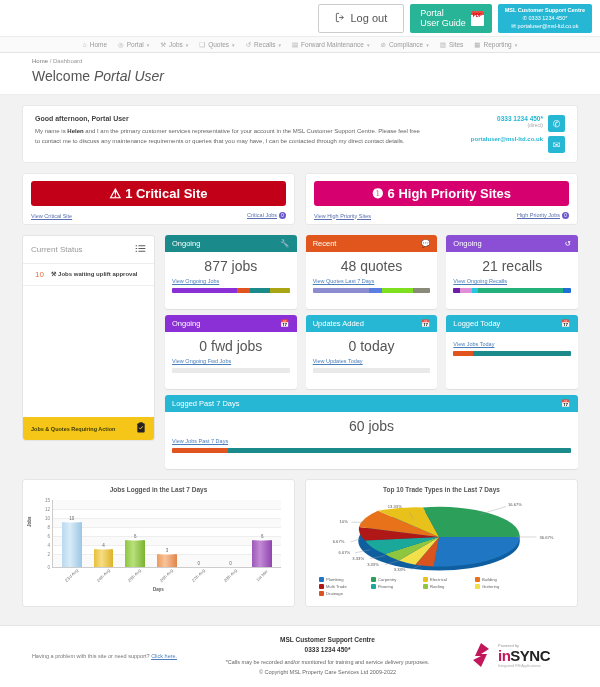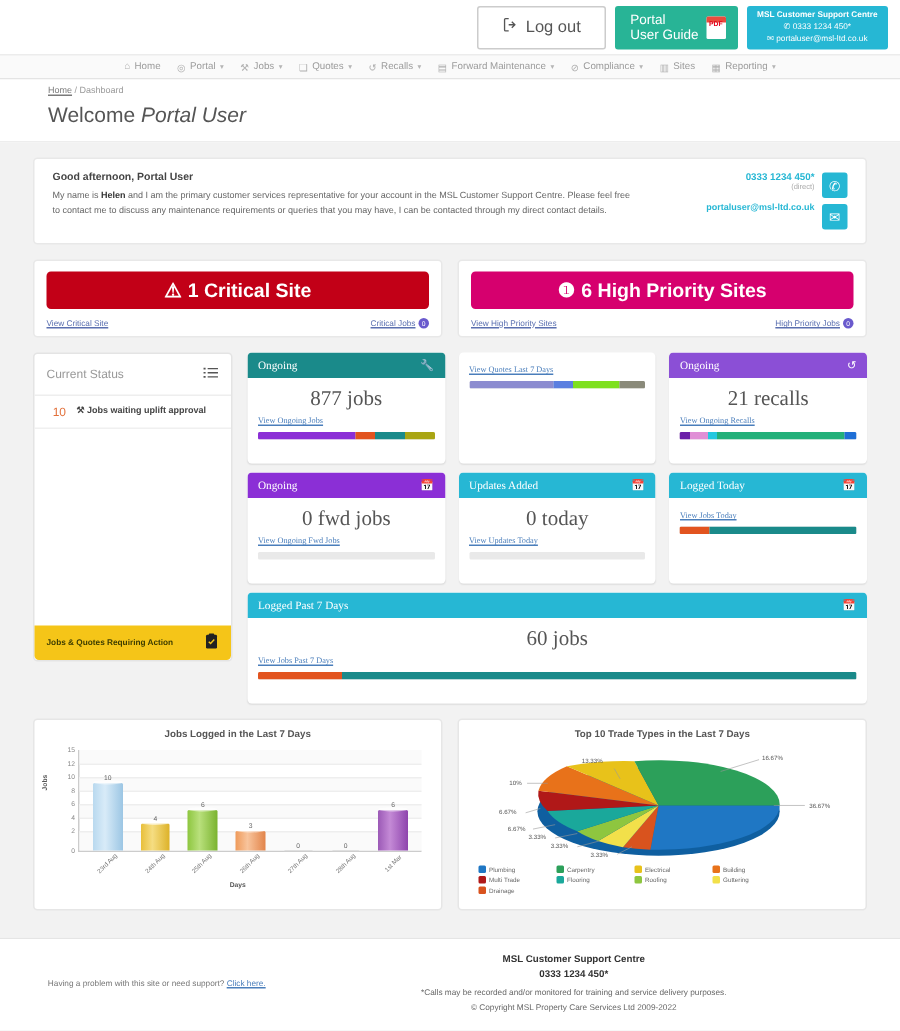--- a/index.html
+++ b/index.html
@@ -96,21 +96,21 @@
   .status-title { font-size: 8px; color: #999; }
   .status-row { display: flex; gap: 7px; padding: 6px 8px; border-bottom: 1px solid #f0f0f0; align-items: flex-start; }
   .status-num { color: #e2703a; font-size: 8px; width: 13px; text-align: right; flex: none; }
   .status-label { font-size: 6px; font-weight: bold; color: #444; line-height: 8.5px; }
   .status-spacer { flex: 1; }
   .status-foot { background: #f5c518; padding: 5px 8px; display: flex; align-items: center; justify-content: space-between; border-radius: 0 0 3px 3px; cursor: pointer; }
   .status-foot-txt { font-size: 5.5px; font-weight: bold; color: #3c3c00; }
 
   .cards-rows { display: flex; flex-direction: column; gap: 6px; }
   .cards-row { display: flex; gap: 9px; }
-  .stat-card { flex: 1; background: #fff; border-radius: 3px; overflow: hidden; box-shadow: 0 1px 1px rgba(0,0,0,.08); font-family: Liberation Serif, serif; }
+  .stat-card { flex: 1; background: #fff; border-radius: 3px; overflow: hidden; box-shadow: 0 1px 1px rgba(0,0,0,.08); }
   .stat-head { display: flex; align-items: center; justify-content: space-between; padding: 4px 7px; color: #fff; font-size: 7.5px; }
   .stat-body { padding: 6px 7px 16px 7px; }
   .stat-value { text-align: center; font-size: 14px; color: #555; font-weight: normal; line-height: 17px; }
   .stat-link { font-size: 5.5px; color: #4a7ebb; text-decoration: underline; display: block; margin-top: 3px; cursor: pointer; }
   .stat-prog { height: 5px; border-radius: 1px; margin-top: 4px; display: flex; overflow: hidden; background: #e9e9e9; }
   .stat-prog span { display: block; height: 100%; }
 
   
   .charts-row { display: flex; gap: 10px; margin-top: 10px; padding-bottom: 12px; }
   .chart-card { flex: 1; background: #fff; border: 1px solid #e6e6e6; border-radius: 3px; padding: 6px 5px; height: 128px; position: relative; }
@@ -348,21 +348,26 @@
                 <a class="stat-link">View Ongoing Jobs</a>
                 <div class="stat-prog">
                   <span style="background:#8b2fd6;width:55%"></span>
                     <span style="background:#e2541f;width:11%"></span>
                     <span style="background:#1a8a8a;width:17%"></span>
                     <span style="background:#a9a513;width:17%"></span>
                 </div>
               </div>
             </div>
             <div class="stat-card">
+              <div class="stat-head" style="background:#e0561d">
+                <span>Recent</span>
+                <span>💬</span>
+              </div>
               <div class="stat-body">
+                <div class="stat-value">48 quotes</div>
                 <a class="stat-link">View Quotes Last 7 Days</a>
                 <div class="stat-prog">
                   <span style="background:#8c8cd0;width:48%"></span>
                     <span style="background:#5b7fe0;width:11%"></span>
                     <span style="background:#7ee01f;width:26%"></span>
                     <span style="background:#8a8a7a;width:15%"></span>
                 </div>
               </div>
             </div>
             <div class="stat-card">
@@ -621,15 +626,27 @@
   <div class="footer">
     <div class="foot-left">
       <span>Having a problem with this site or need support? </span><a>Click here.</a>
     </div>
     <div class="foot-mid">
       <div class="fm-title">MSL Customer Support Centre</div>
       <span class="fm-phone">0333 1234 450*</span>
       <div>*Calls may be recorded and/or monitored for training and service delivery purposes.</div>
       <div>© Copyright MSL Property Care Services Ltd 2009-2022</div>
     </div>
+    <div class="foot-right">
+      <div class="insync-mark">
+        <svg width="26" height="26" viewBox="0 0 26 26">
+            <path d="M13 1 L21 7 L13 12 L19 12 L13 25 L5 18 L13 14 L7 14 Z" fill="#c2185b"></path>
+          </svg>
+      </div>
+      <div class="insync-txt">
+        <div class="insync-pow">Powered by</div>
+        <div class="insync-name"><i>in</i><span>SYNC</span></div>
+        <div class="insync-sub">Integrated FM Applications</div>
+      </div>
+    </div>
   </div>
 
 </div>
 
 </body></html>

